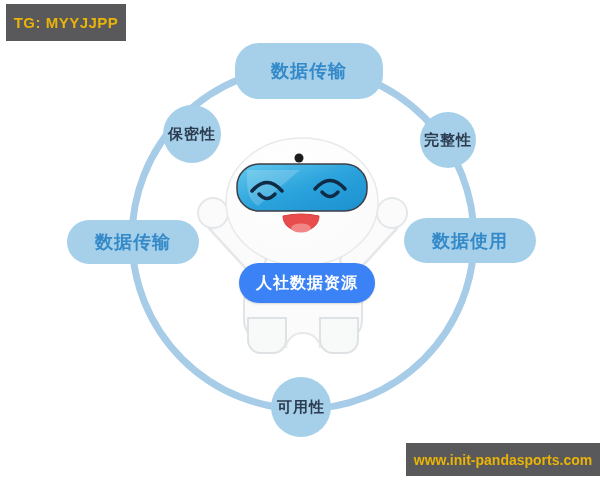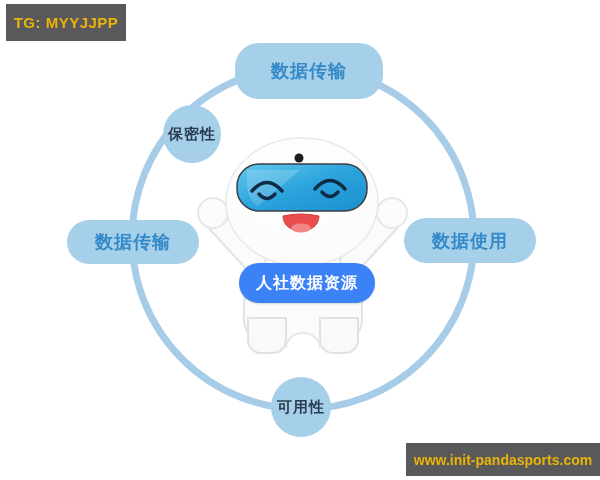--- a/index.html
+++ b/index.html
@@ -98,20 +98,21 @@
 
         <g>
           <path d="M283 216 Q301 212 319 216 C319 236 283 236 283 216 Z" fill="#e94c4c" stroke="#d63d3d" stroke-width="1"></path>
           <ellipse cx="301" cy="228" rx="10" ry="4.5" fill="#f28585"></ellipse>
         </g>
       </g>
     </g>
   </svg>
 
   <div class="node pill node-top">数据传输</div>
+  <div class="node circle node-upright">完整性</div>
   <div class="node circle node-bottom">可用性</div>
   <div class="node pill node-right">数据使用</div>
   <div class="node pill node-left">数据传输</div>
   <div class="node circle node-upleft">保密性</div>
 
   <div class="center-pill">人社数据资源</div>
 
   <div class="badge badge-tl">TG: MYYJJPP</div>
   <div class="badge badge-br">www.init-pandasports.com</div>
 

